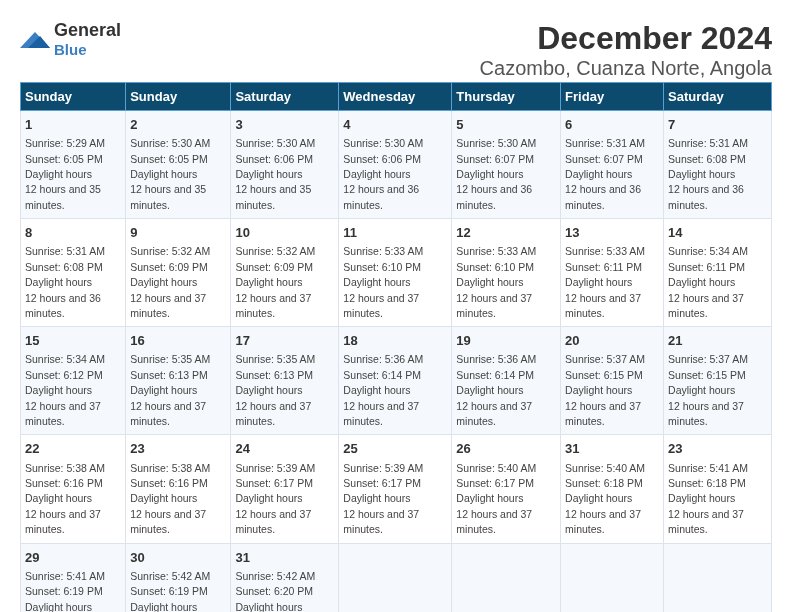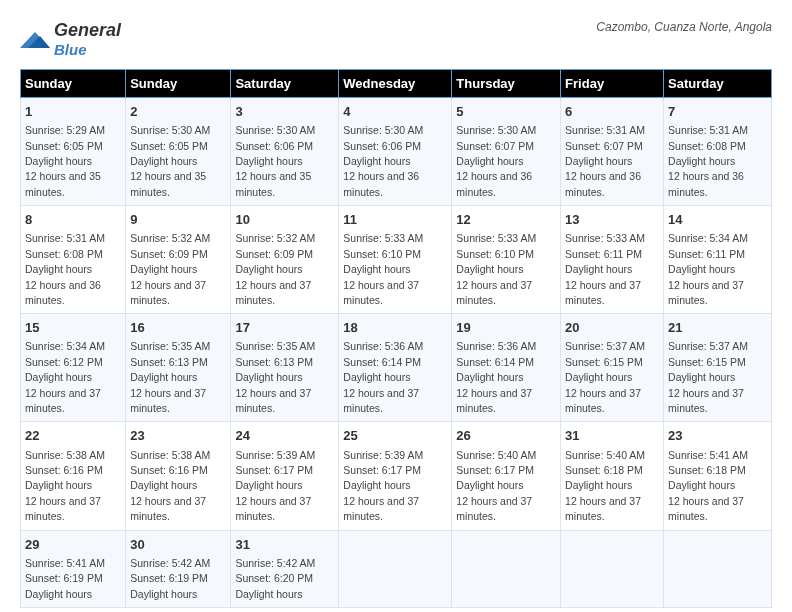--- a/index.html
+++ b/index.html
@@ -7,22 +7,21 @@
       font-family: Arial, sans-serif;
       background: #fff;
       width: 792px;
       min-height: 612px;
       padding: 20px;
     }
     .header {
       display: flex;
       justify-content: space-between;
       align-items: flex-start;
-      margin-bottom: 10px;
-      font-style: italic;
+      margin-bottom: 2px;
     }
     .logo {
       display: flex;
       align-items: center;
       gap: 4px;
     }
     .logo-text-general {
       font-size: 18px;
       font-weight: bold;
       color: #333;
@@ -38,30 +37,30 @@
     }
     .title-section {
       text-align: right;
     }
     .main-title {
       font-size: 32px;
       font-weight: bold;
       color: #333;
     }
     .subtitle {
-      font-size: 12px;
+      font-size: 20px;
       color: #555;
     }
     table {
       width: 100%;
       border-collapse: collapse;
       font-size: 11px;
     }
     thead tr {
-      background-color: #000000;
+      background-color: #0c4a6e;
       color: #fff;
     }
     thead th {
       padding: 6px 4px;
       text-align: left;
       font-size: 13px;
       font-weight: bold;
       border: 1px solid #5a9fd4;
     }
     tbody tr {
@@ -99,20 +98,21 @@
     <svg class="logo-icon" viewBox="0 0 30 24" xmlns="http://www.w3.org/2000/svg">
       <polygon points="0,20 15,4 30,20" fill="#3a7fc1"></polygon>
       <polygon points="8,20 20,8 30,20" fill="#1a5fa0"></polygon>
     </svg>
     <div>
       <span class="logo-text-general">General</span><br>
       <span class="logo-text-blue">Blue</span>
     </div>
   </div>
   <div class="title-section">
+    <div class="main-title">December 2024</div>
     <div class="subtitle">Cazombo, Cuanza Norte, Angola</div>
   </div>
 </div>
 
 <table>
   <thead>
     <tr>
     <th>Sunday</th>
         <th>Sunday</th>
         <th>Saturday</th>

